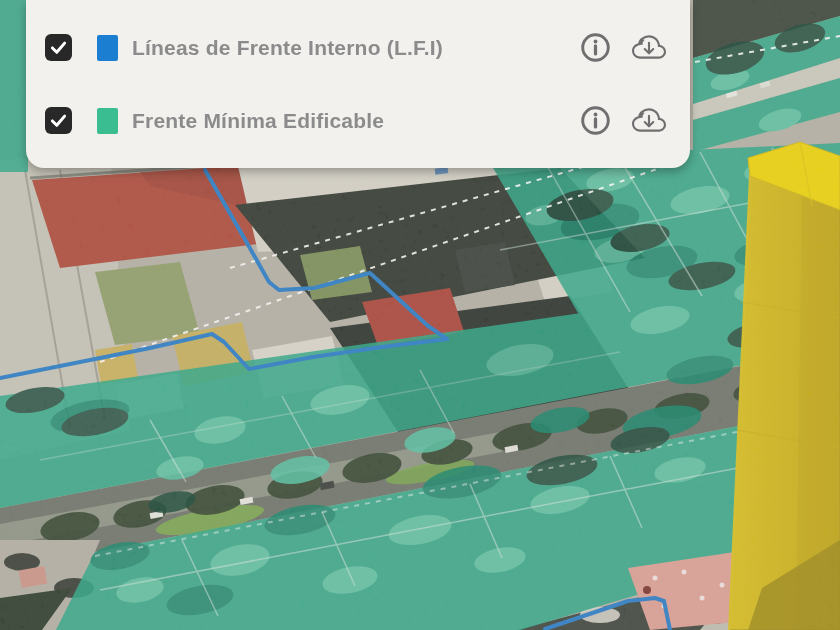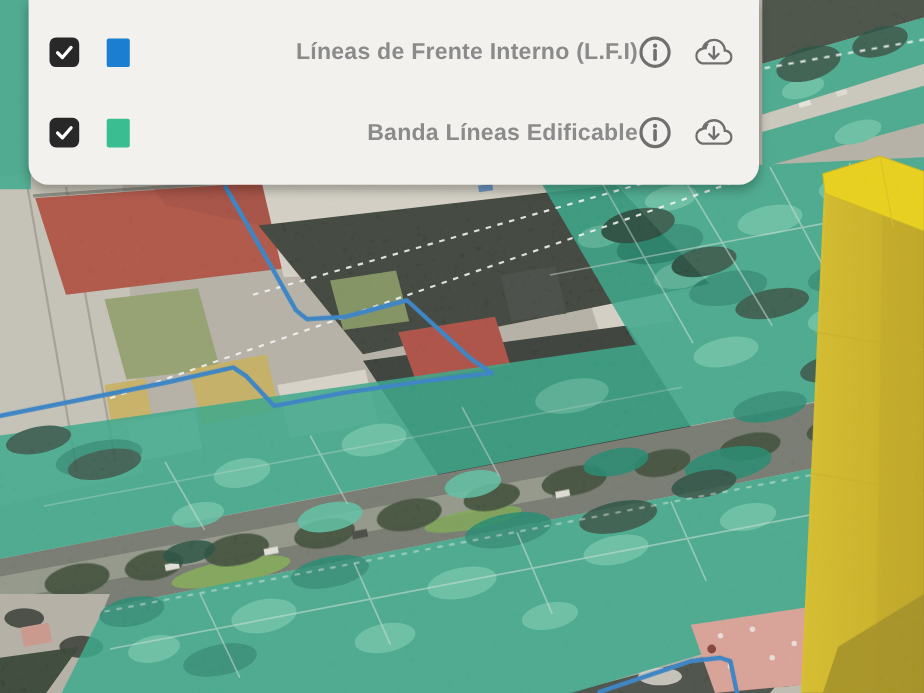--- a/index.html
+++ b/index.html
@@ -6,21 +6,21 @@
     font-family:"Liberation Sans",sans-serif;background:#b7b2a6;}
   .stage{position:relative;width:840px;height:630px;overflow:hidden;}
   .map-layer{position:absolute;left:0;top:0;width:840px;height:630px;}
   .map-layer svg{display:block;}
 
   
   .panel{position:absolute;left:26px;top:0;width:664px;height:168px;
     background:#f2f1ee;border-radius:0 0 18px 18px;
     box-shadow:0 4px 10px rgba(0,0,0,.28);
     display:flex;flex-direction:column;justify-content:center;z-index:5;}
-  .row{display:flex;align-items:center;height:73px;padding:0 24px 0 19px;text-align:right;}
+  .row{display:flex;align-items:center;height:73px;padding:0 24px 0 19px;}
   .checkbox{width:27px;height:27px;background:#282828;border-radius:6px;
     display:flex;align-items:center;justify-content:center;flex:0 0 auto;cursor:pointer;}
   .checkbox svg{display:block;}
   .swatch{width:21px;height:26px;margin-left:25px;border-radius:2px;flex:0 0 auto;}
   .label{margin-left:14px;font-size:21px;font-weight:bold;color:#8b8b8b;
     letter-spacing:.2px;flex:1;white-space:nowrap;overflow:hidden;}
   .actions{display:flex;align-items:center;gap:21px;flex:0 0 auto;}
   .iconbtn{display:flex;align-items:center;justify-content:center;cursor:pointer;}
   .iconbtn svg{display:block;}
 </style>
@@ -252,21 +252,21 @@
       </span>
     </div>
 
     <div class="row">
       <span class="checkbox" role="checkbox" aria-checked="true">
         <svg width="21" height="21" viewBox="0 0 24 24">
           <polyline points="5,12.5 10,17.5 19,7" fill="none" stroke="#ffffff" stroke-width="3.4" stroke-linecap="round" stroke-linejoin="round"></polyline>
         </svg>
       </span>
       <span class="swatch" style="background-color: rgb(59, 189, 146);"></span>
-      <span class="label">Banda Líneas Edificable</span>
+      <span class="label">Frente Mínima Edificable</span>
       <span class="actions">
         <span class="iconbtn">
           <svg width="31" height="31" viewBox="0 0 16 16">
             <circle cx="8" cy="8" r="6.6" fill="none" stroke="#6f6f6f" stroke-width="1.5"></circle>
             <circle cx="8" cy="4.9" r="1" fill="#6f6f6f"></circle>
             <line x1="8" y1="7.2" x2="8" y2="11.3" stroke="#6f6f6f" stroke-width="1.7" stroke-linecap="round"></line>
           </svg>
         </span>
         <span class="iconbtn">
           <svg width="34" height="34" viewBox="0 0 16 16" fill="#6f6f6f">

